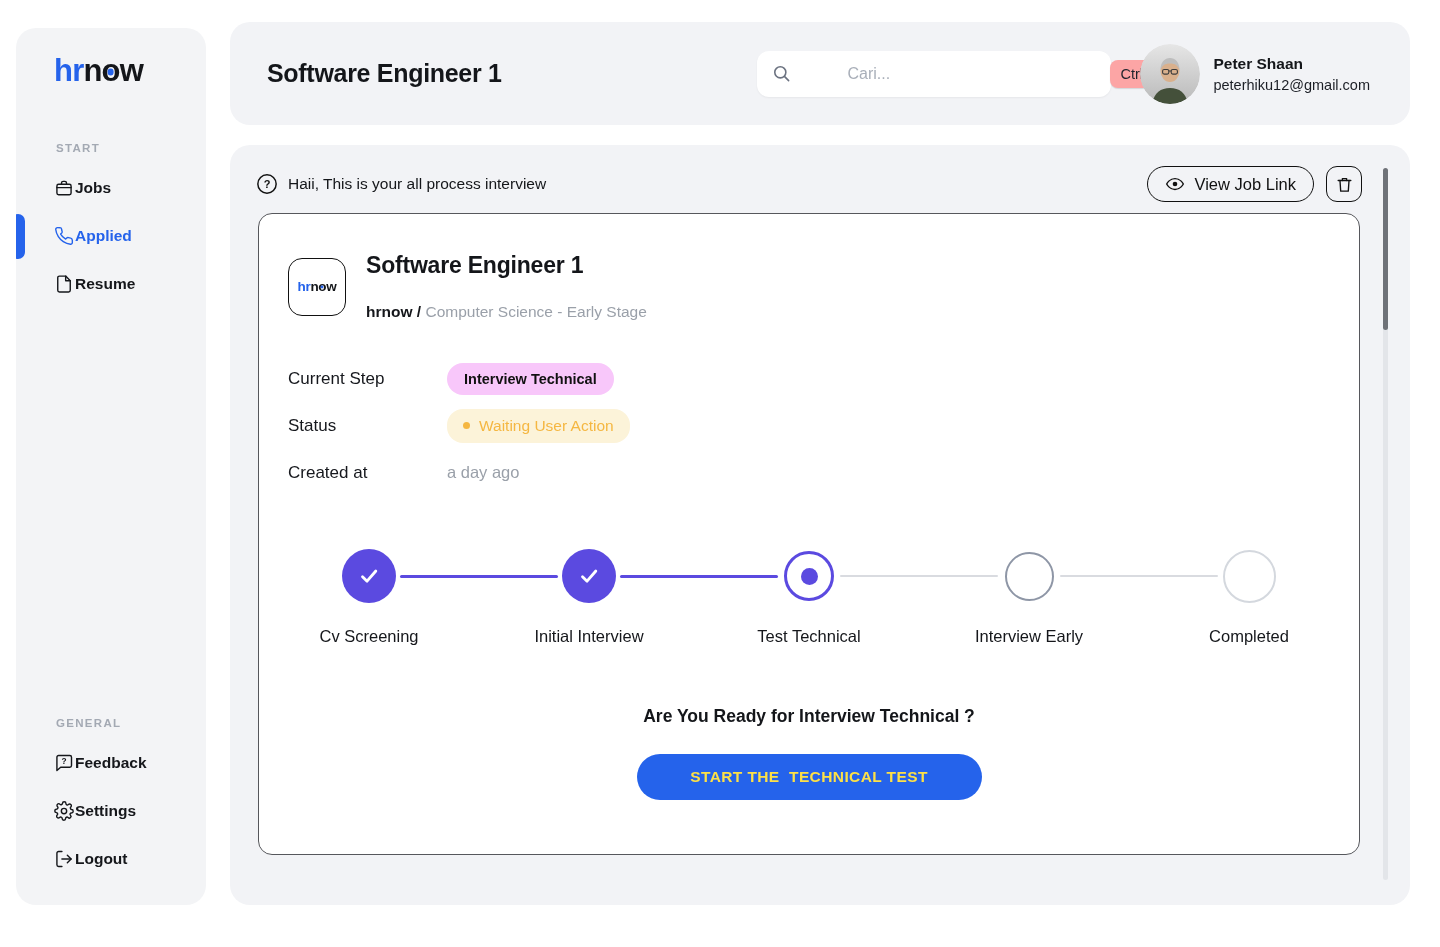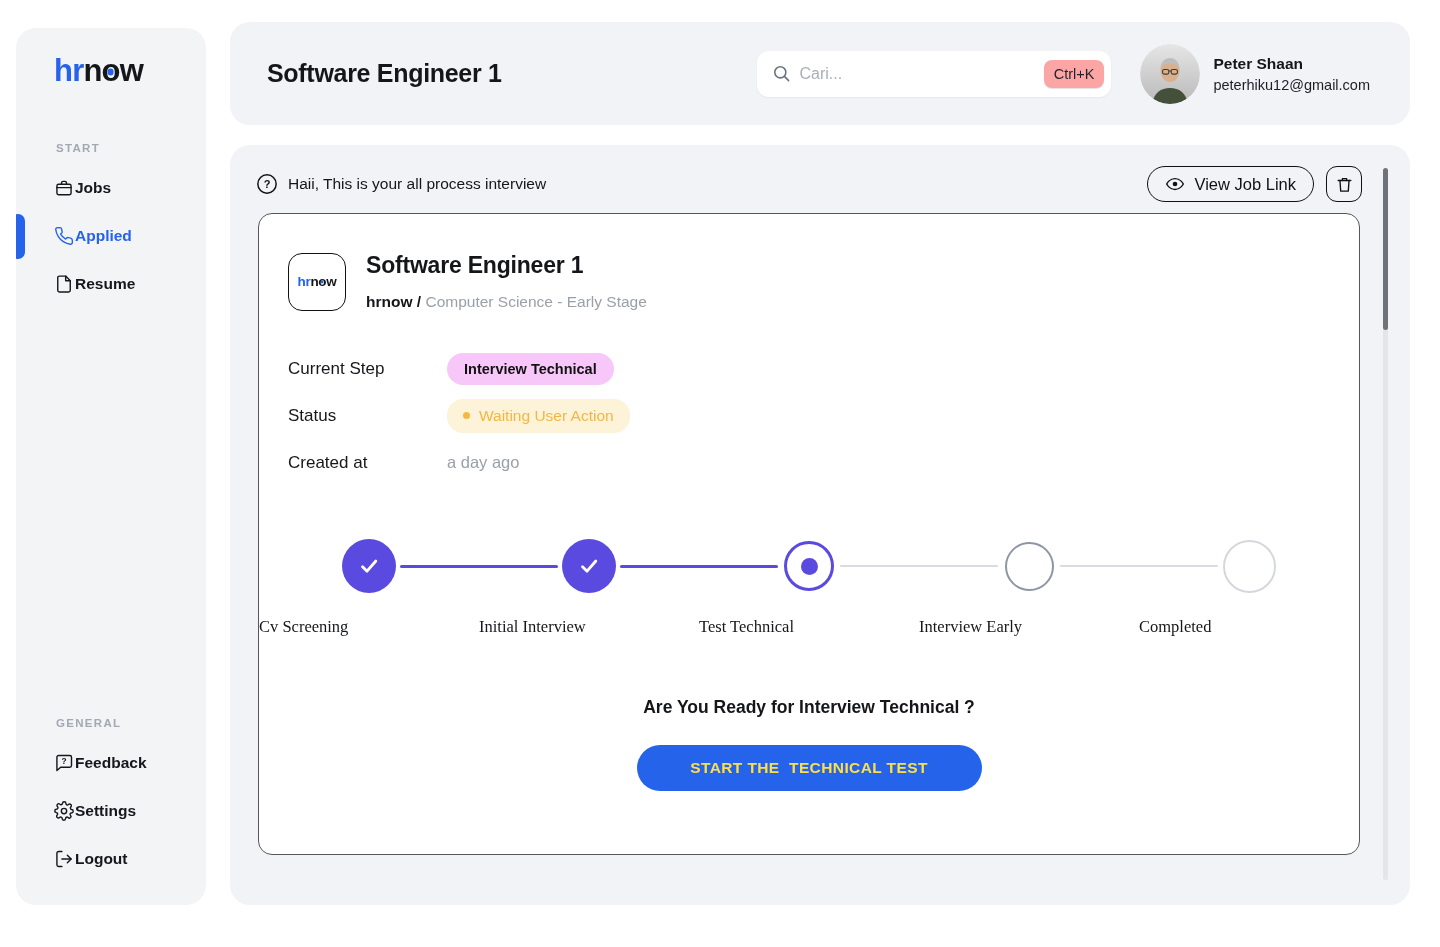--- a/index.html
+++ b/index.html
@@ -26,21 +26,21 @@
     width:14px; height:45px; border-radius:9px; background:#2563eb; }
   .sidebar-bottom { position:absolute; left:0; right:0; bottom:22px; }
   .sidebar-bottom .section-label { margin-top:0; }
 
   
   .header { left:230px; top:22px; width:1180px; height:103px; display:flex;
     align-items:center; padding:0 40px 0 37px; }
   .page-title { font-size:25px; font-weight:700; letter-spacing:-0.3px; }
   .search-box { margin-left:auto; width:354px; height:46px; background:#ffffff;
     border-radius:12px; display:flex; align-items:center; padding:0 7px 0 15px;
-    box-shadow:0 1px 2px rgba(0,0,0,0.05); }
+    box-shadow:0 1px 2px rgba(0,0,0,0.05);gap:48px; }
   .search-box svg { width:19px; height:19px; fill:none; stroke:#6b7280; stroke-width:2;
     stroke-linecap:round; flex:none; }
   .search-input { border:none; outline:none; background:transparent; flex:1;
     font-size:16px; padding:0 8px; color:#14161a; font-family:"Liberation Sans",sans-serif; }
   .search-input::placeholder { color:#a9afb9; }
   .kbd-pill { background:#fca5a5; border-radius:8px; padding:6px 10px; font-size:14.5px;
     color:#1f242c; box-shadow:0 1px 1px rgba(0,0,0,0.12); }
   .profile { display:flex; align-items:center; gap:13px; margin-left:29px; }
   .avatar { width:60px; height:60px; border-radius:50%; overflow:hidden; flex:none; }
   .profile-name { font-size:15.5px; font-weight:700; margin-bottom:4px; }
@@ -71,37 +71,37 @@
 
   
   .card { position:absolute; left:28px; top:68px; width:1102px; height:642px;
     background:#ffffff; border:1px solid #56575c; border-radius:14px; }
   .card-head { display:flex; align-items:center; gap:20px; margin:38px 0 0 29px; }
   .card-logo { width:58px; height:58px; border:1.6px solid #111; border-radius:14px;
     display:flex; align-items:center; justify-content:center; font-size:13.5px;
     font-weight:700; letter-spacing:-0.3px; line-height:1; }
   .card-logo .hr { color:#2563eb; }
   .job-title { font-size:23px; font-weight:700; letter-spacing:-0.2px; }
-  .job-sub { margin-top:14px; font-size:15.5px; }
+  .job-sub { margin-top:24px; font-size:15.5px; }
   .job-sub .company { font-weight:600; color:#15171b; }
   .job-sub .sep { font-weight:600; color:#15171b; }
   .job-sub .category { color:#9aa0a9; }
   .info-rows { margin:34px 0 0 29px; }
   .info-row { display:flex; align-items:center; height:47px; }
   .info-label { width:159px; font-size:17px; color:#16181d; }
   .badge-pink { background:#f8c7fa; border-radius:17px; padding:8px 17px;
     font-size:14.5px; font-weight:700; color:#111; }
   .badge-status { background:#fcf3d9; border-radius:16px; padding:8px 16px;
     font-size:15.5px; color:#f5b742; display:flex; align-items:center; gap:9px; }
   .status-dot { width:7px; height:7px; border-radius:50%; background:#f5b742; }
   .muted-value { font-size:16.5px; color:#9aa0a9; }
 
   
   .stepper { display:grid; grid-template-columns:repeat(5,1fr); margin-top:52px; }
-  .step { position:relative; text-align:left;font-family:Liberation Serif, serif; }
+  .step { position:relative; text-align:center; }
   .step-circle-row { height:56px; display:flex; align-items:center; justify-content:center; }
   .step-circle { border-radius:50%; display:flex; align-items:center; justify-content:center; }
   .step.done .step-circle { width:54px; height:54px; background:#5b4ae0; }
   .step.done .step-circle svg { width:26px; height:26px; fill:none; stroke:#fff;
     stroke-width:2.6; stroke-linecap:round; stroke-linejoin:round; }
   .step.current .step-circle { width:50px; height:50px; background:#fff; border:3px solid #5b4ae0; }
   .step.current .inner-dot { width:17px; height:17px; border-radius:50%; background:#5b4ae0; }
   .step.next .step-circle { width:49px; height:49px; border:2.5px solid #8e96a6; background:#fff; }
   .step.pending .step-circle { width:53px; height:53px; border:2.5px solid #d4d8de; background:#fff; }
   .connector { position:absolute; top:26.5px; left:calc(50% + 31px);

